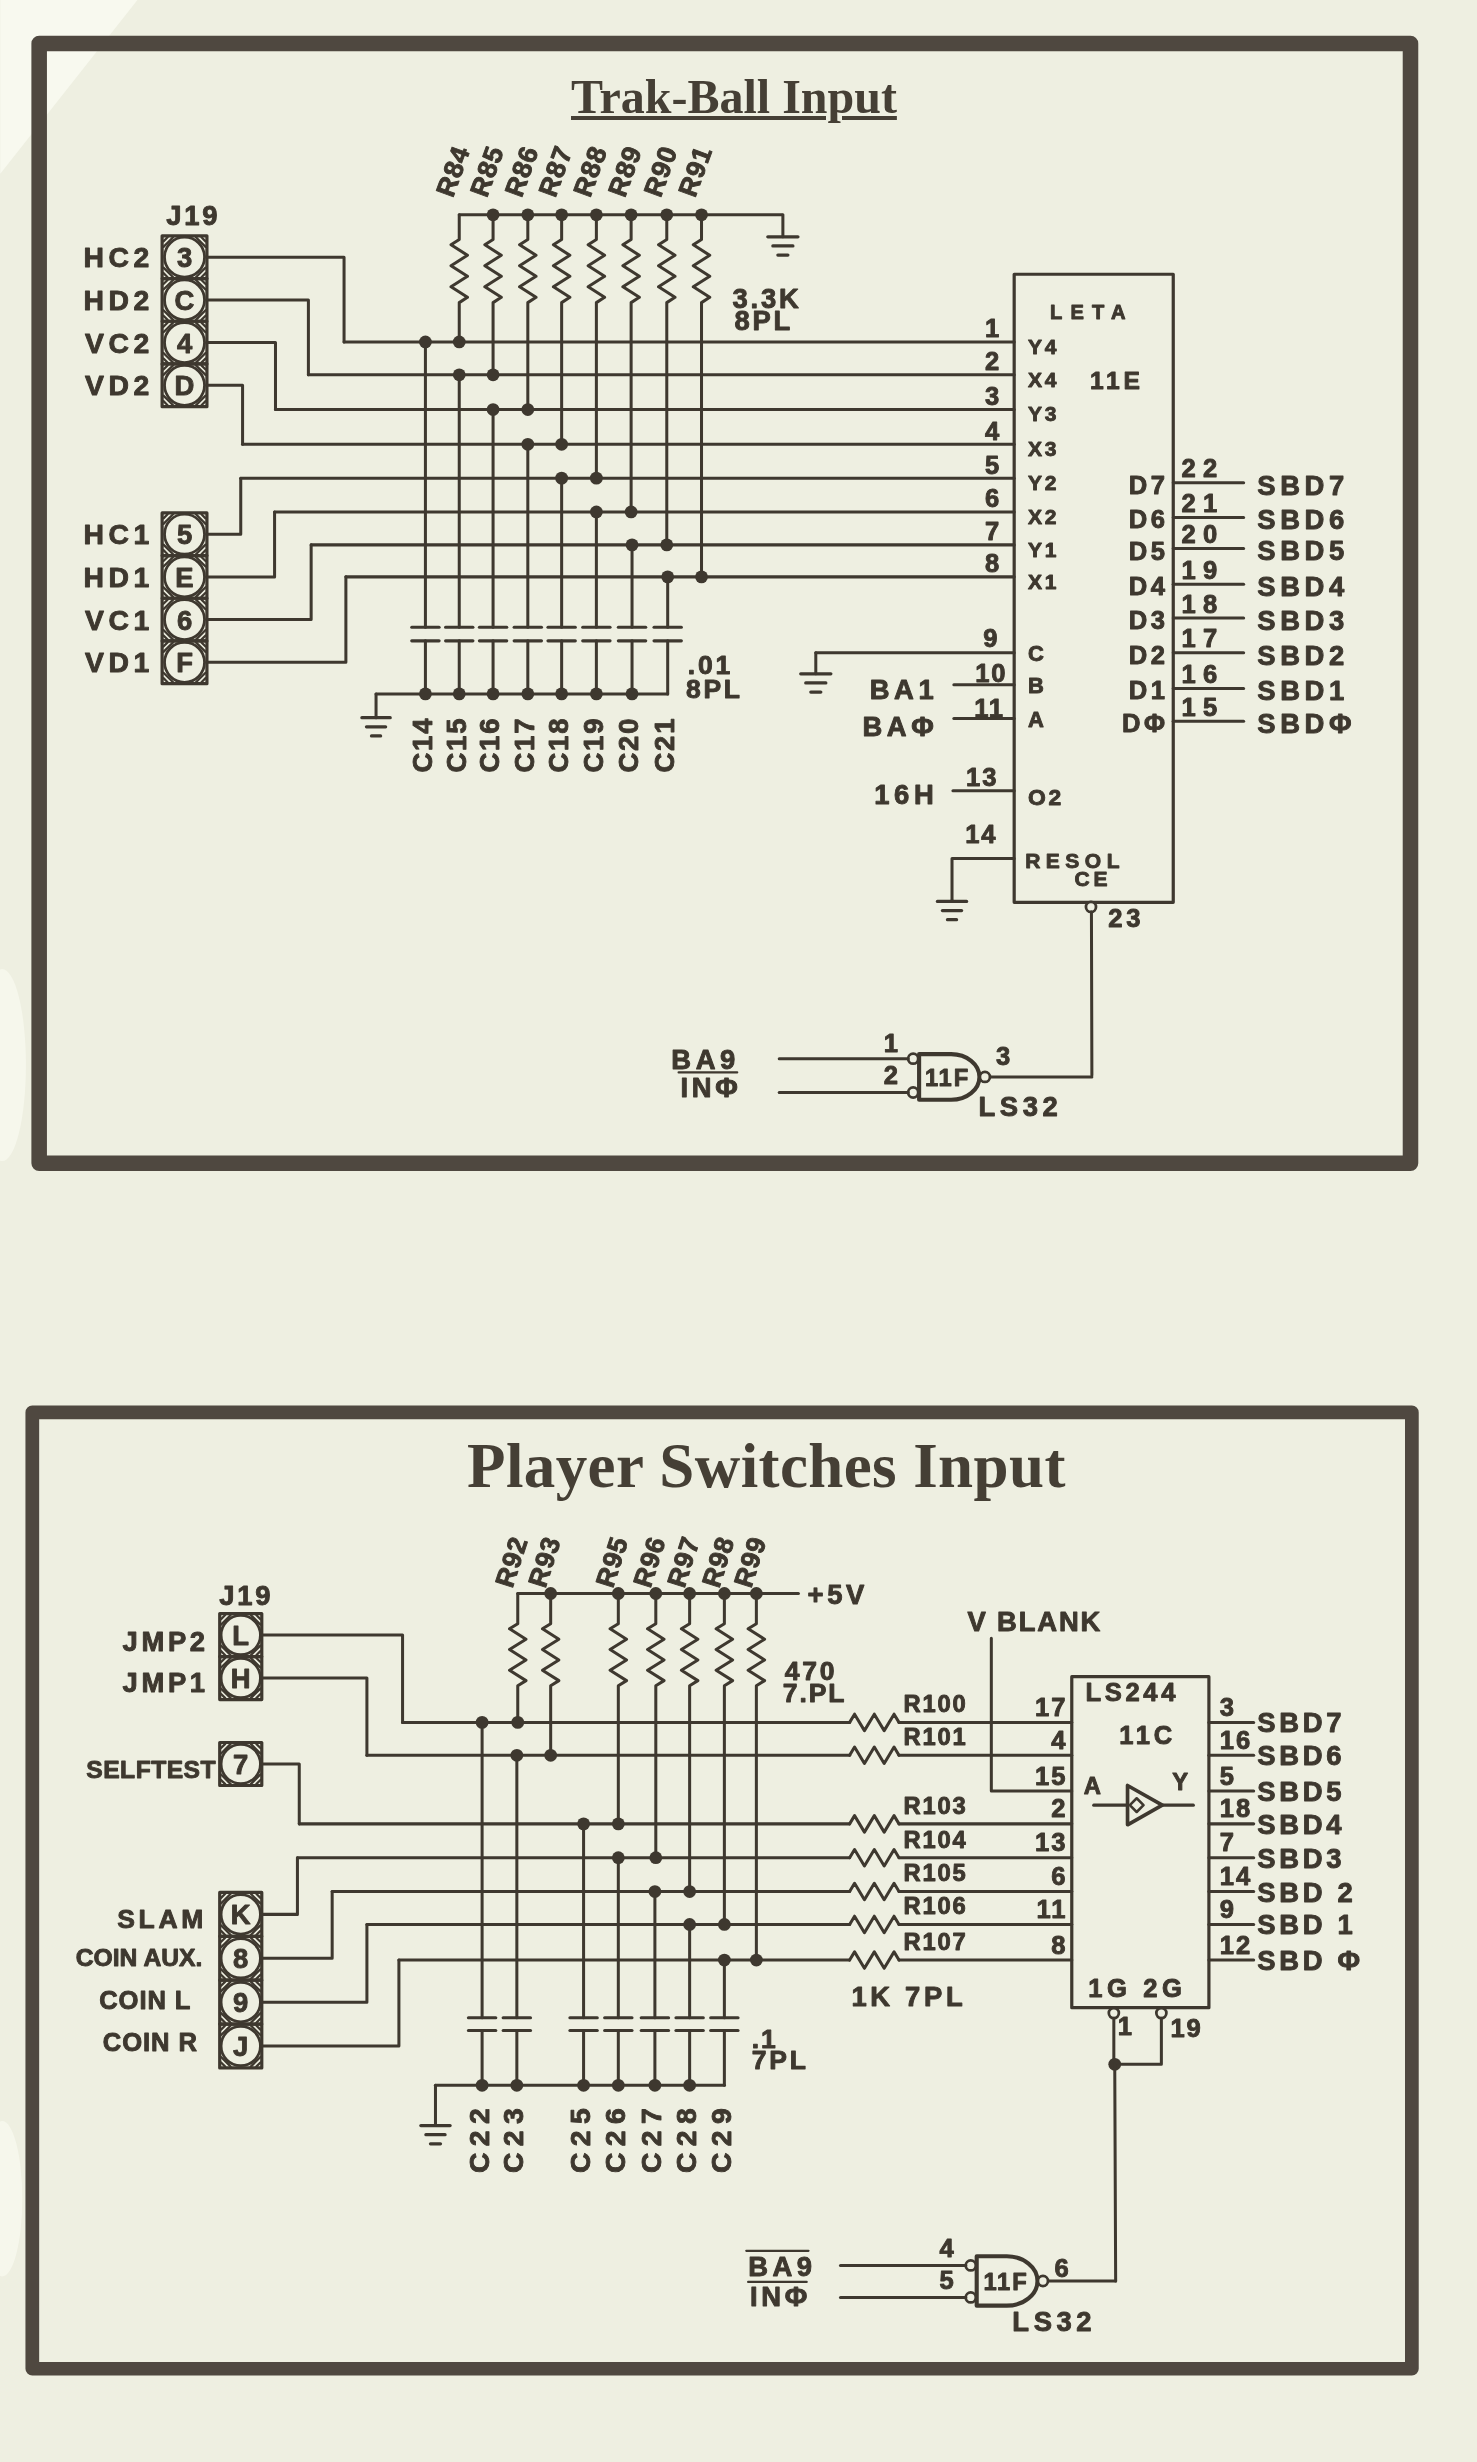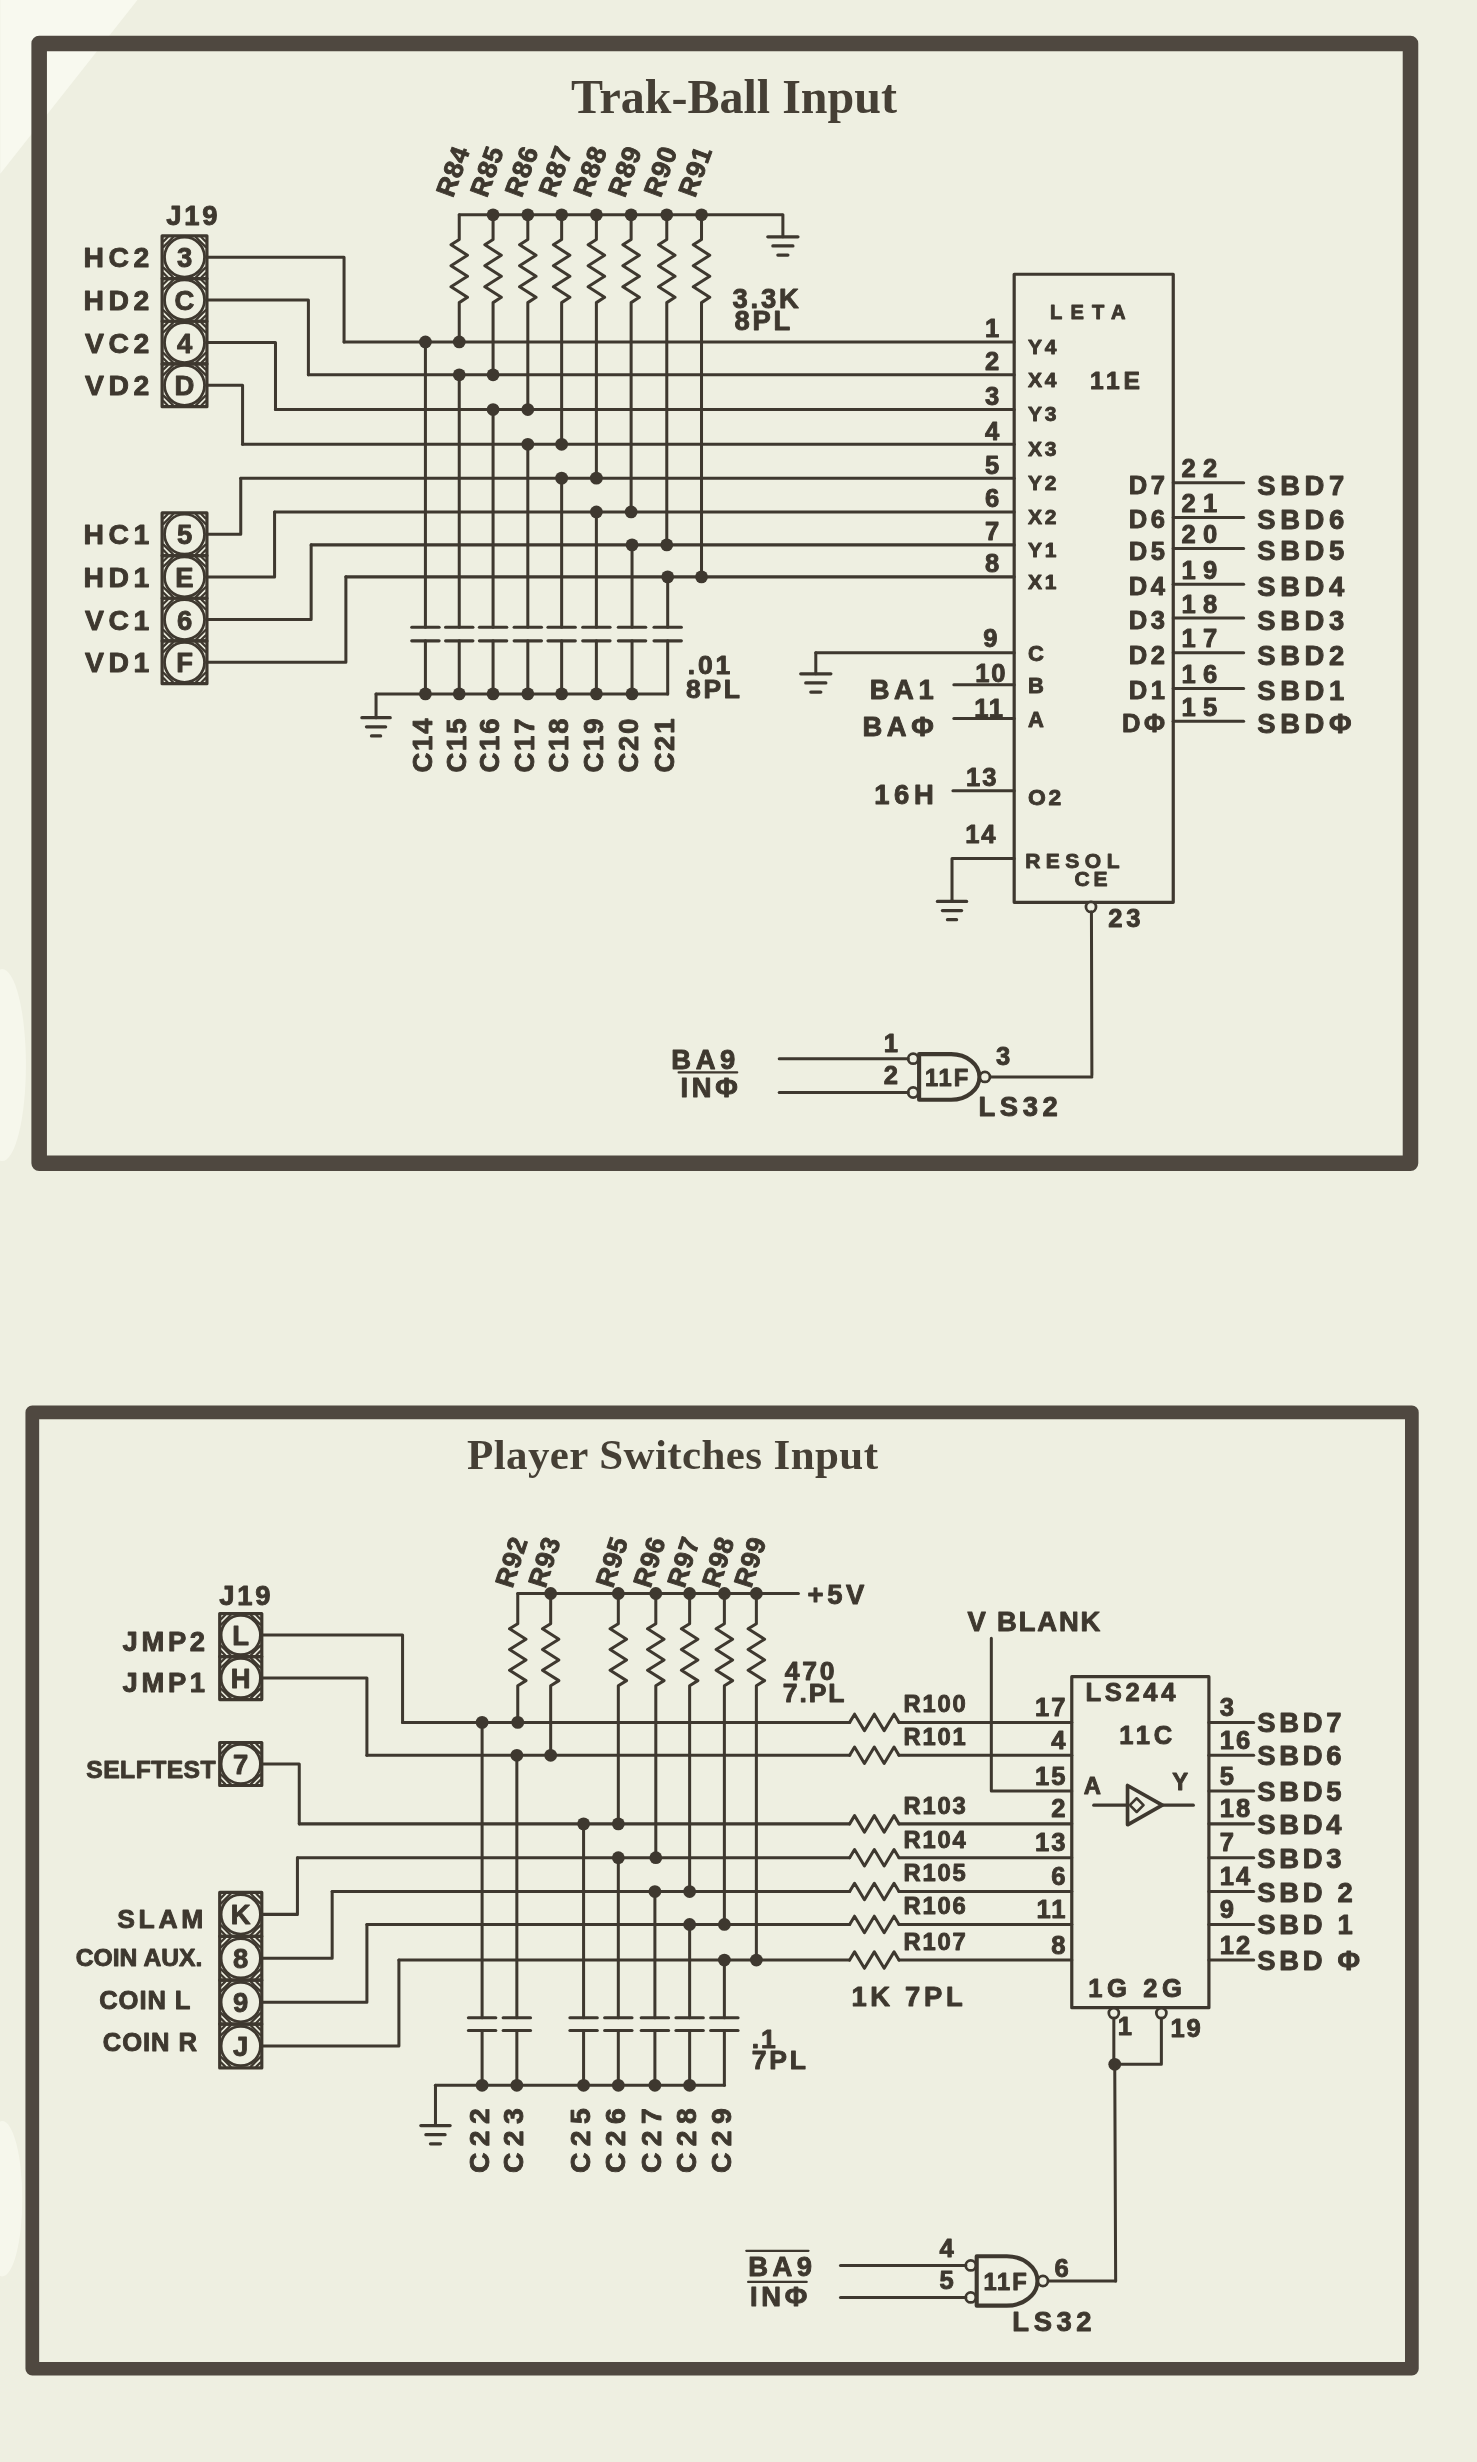--- a/index.html
+++ b/index.html
@@ -4,22 +4,22 @@
 <style>
 html,body { margin:0; padding:0; }
 body { width:1478px; height:2462px; background:#eeefe1; position:relative;
        font-family:"Liberation Sans", sans-serif; }
 svg text.h { fill:#3e382f; font-family:"Liberation Sans", sans-serif; }
 .title { position:absolute; font-family:"Liberation Serif", serif; font-weight:bold;
           color:#453f35; white-space:nowrap; }
 </style>
 </head>
 <body>
-<div class="title" style="left:571px; top:69px; font-size:48px;">Trak-Ball Input</div>
-<div class="title" style="left:467px; top:1430px; font-size:43px; letter-spacing:0.4px;">Player Switches Input</div>
+<div class="title" style="left:571px; top:69px; font-size:48px;text-decoration:underline;">Trak-Ball Input</div>
+<div class="title" style="left:467px; top:1430px; font-size:63px; letter-spacing:0.4px;">Player Switches Input</div>
 <svg width="1478" height="2462" viewBox="0 0 1616 2693" style="position:absolute;left:0;top:0" stroke="#3e382f" fill="none" stroke-linecap="round" stroke-linejoin="round">
 <polygon points="0,0 150,0 0,190" fill="#f8f9ef" stroke="none"></polygon>
 <ellipse cx="2" cy="1165" rx="26" ry="105" fill="#f6f7ec" stroke="none"></ellipse>
 <ellipse cx="2" cy="2405" rx="22" ry="85" fill="#f6f7ec" stroke="none"></ellipse>
 <rect x="42.5" y="47.5" width="1500" height="1225" fill="none" stroke="#4f4840" stroke-width="17"></rect>
 <line x1="376" y1="374" x2="1109" y2="374" stroke-width="3.3"></line>
 <line x1="337" y1="410" x2="1109" y2="410" stroke-width="3.3"></line>
 <line x1="301" y1="448" x2="1109" y2="448" stroke-width="3.3"></line>
 <line x1="265" y1="486" x2="1109" y2="486" stroke-width="3.3"></line>
 <line x1="263" y1="523" x2="1109" y2="523" stroke-width="3.3"></line>

